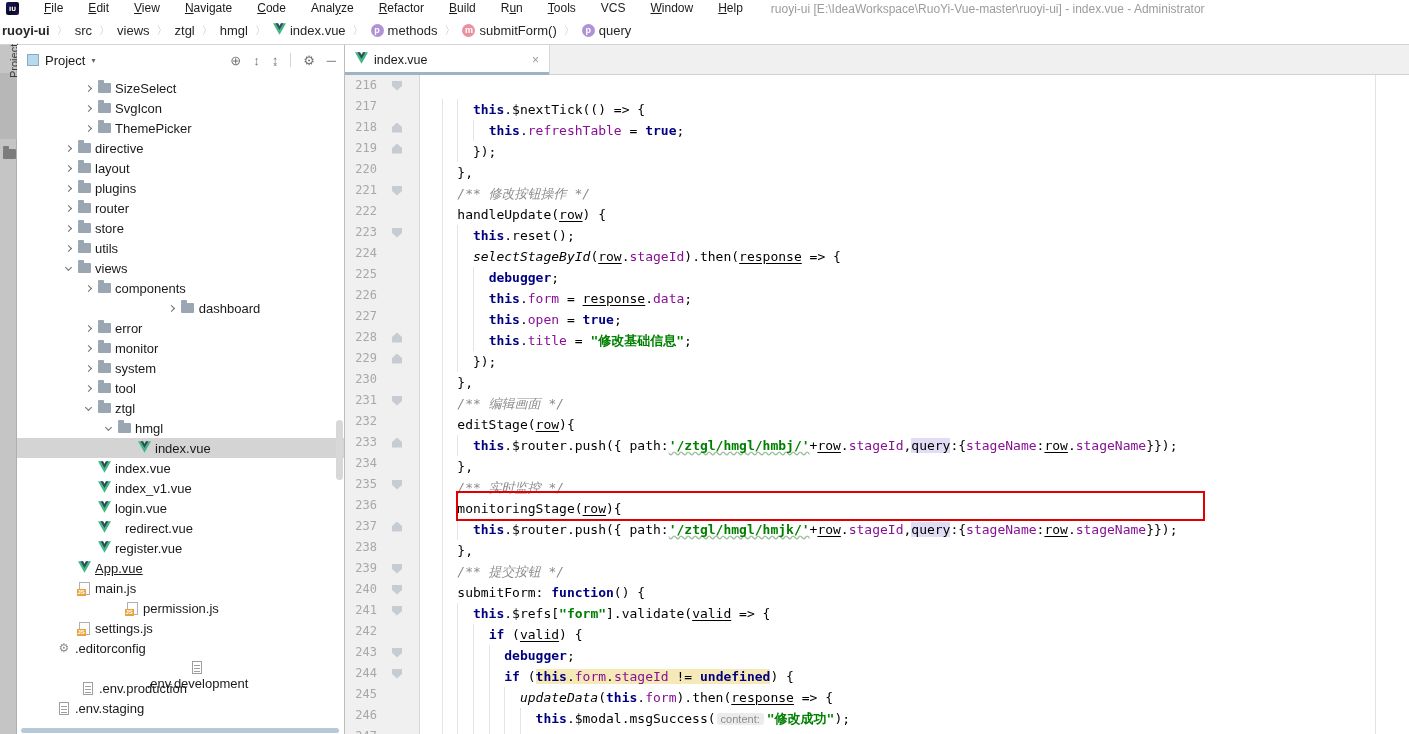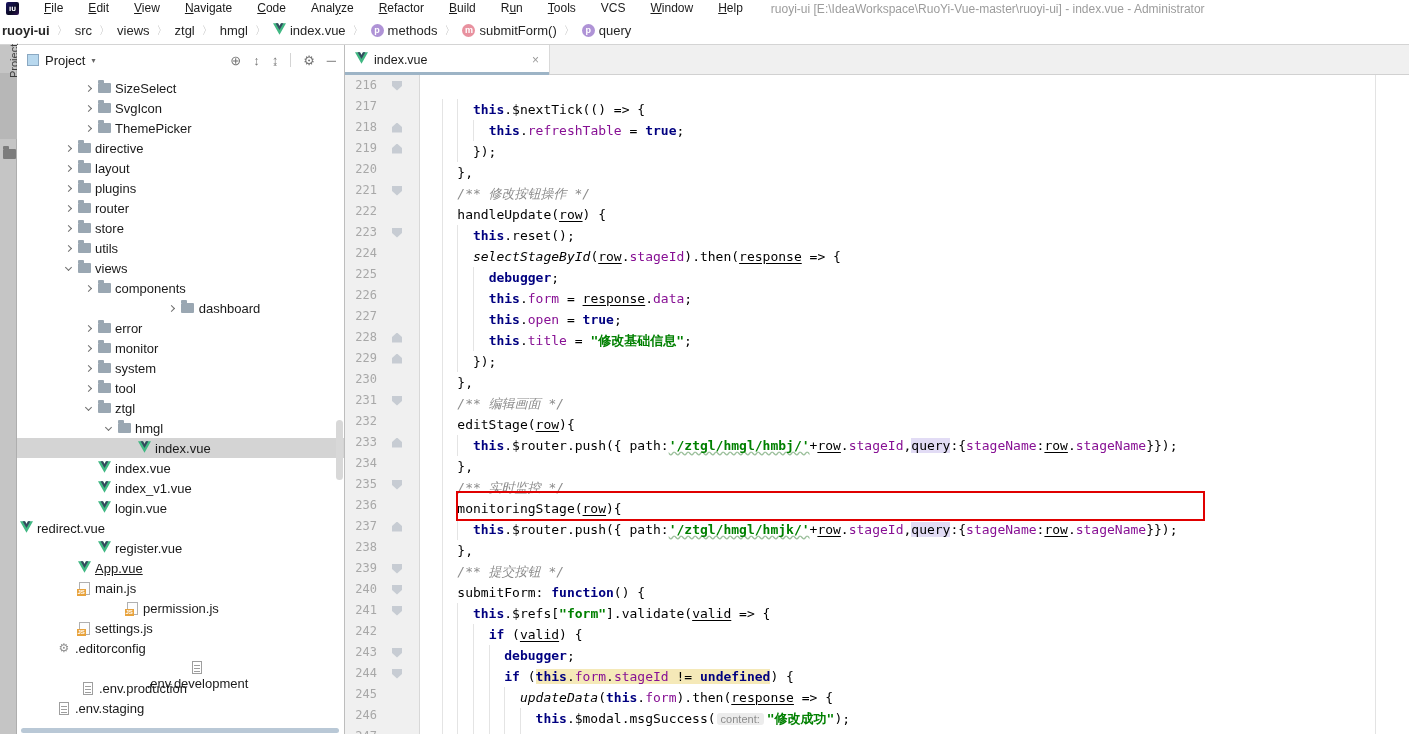--- a/index.html
+++ b/index.html
@@ -390,21 +390,21 @@
           </div>
           <div class="trow" style="padding-left: 78px;">
             <span class="ticon">
               <span><svg width="13" height="12" viewBox="0 0 262 227">
                   <path fill="#41b883" d="M161 0l-30 52L101 0H0l131 227L262 0z"></path>
                   <path fill="#35495e" d="M161 0l-30 52L101 0H52l79 136L209 0z"></path>
                 </svg></span>
             </span>
             <span class="tlabel">login.vue</span>
           </div>
-          <div class="trow" style="">
+          <div class="trow" style="padding-left: 78px; gap: 10px;">
             <span class="ticon">
               <span><svg width="13" height="12" viewBox="0 0 262 227">
                   <path fill="#41b883" d="M161 0l-30 52L101 0H0l131 227L262 0z"></path>
                   <path fill="#35495e" d="M161 0l-30 52L101 0H52l79 136L209 0z"></path>
                 </svg></span>
             </span>
             <span class="tlabel">redirect.vue</span>
           </div>
           <div class="trow" style="padding-left: 78px;">
             <span class="ticon">

